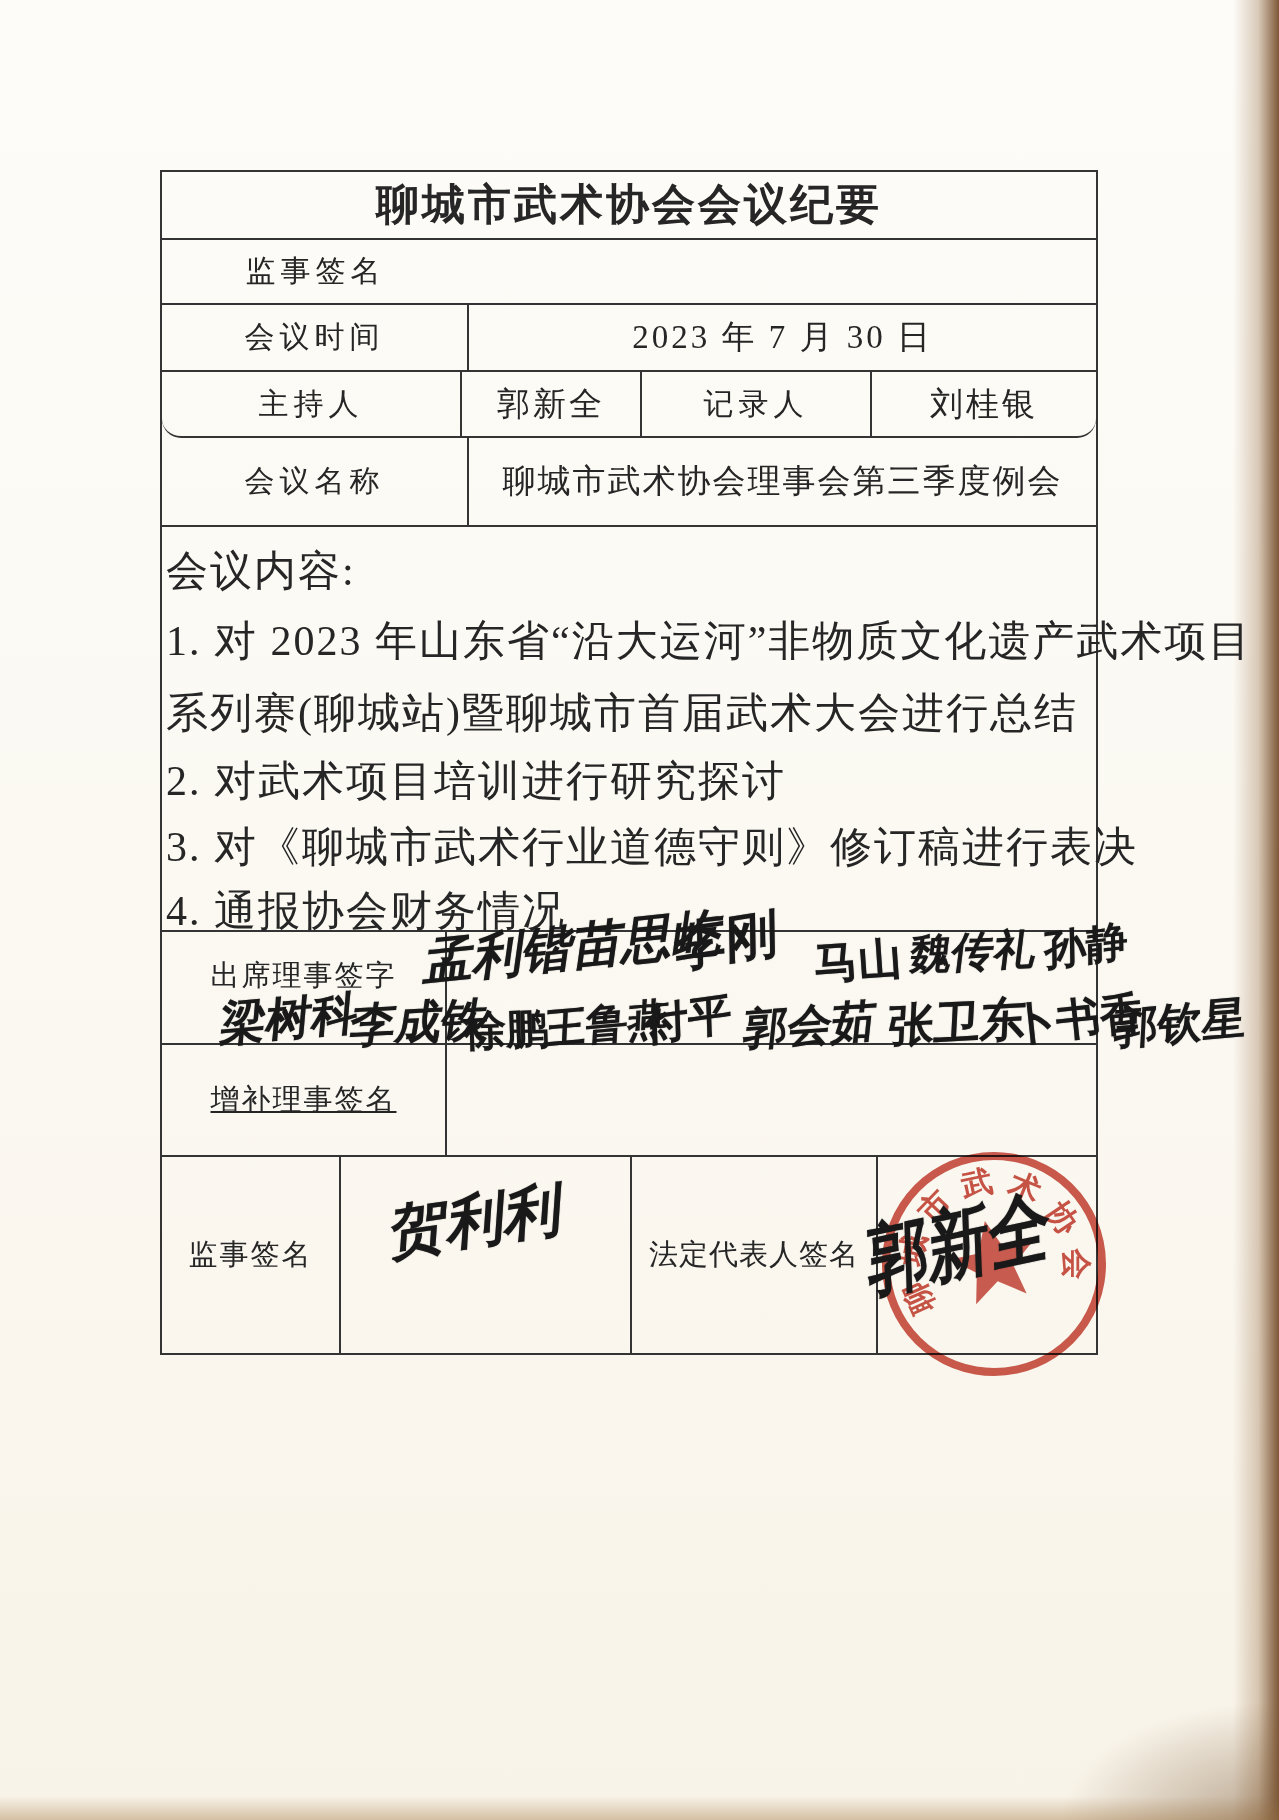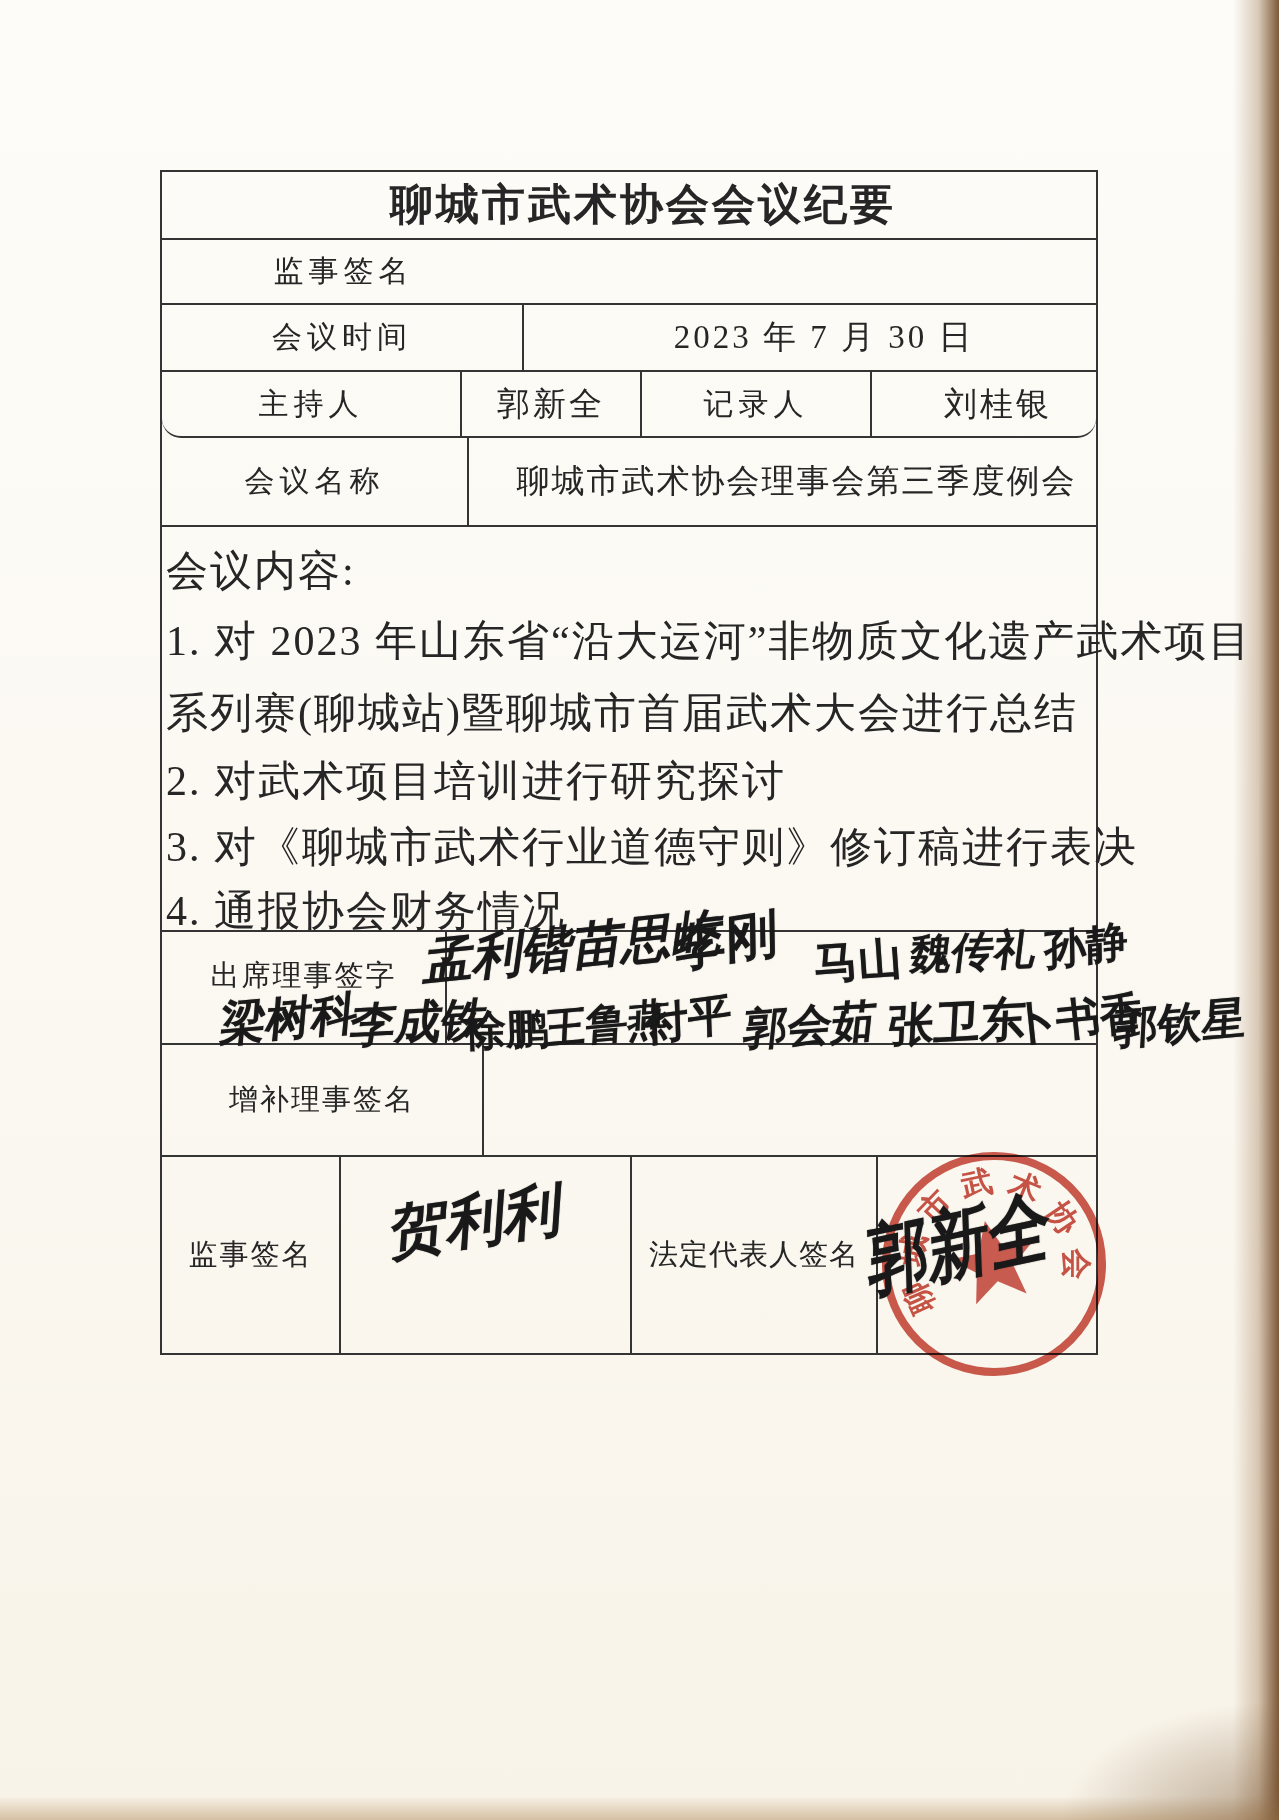--- a/index.html
+++ b/index.html
@@ -15,21 +15,21 @@
     background:linear-gradient(to bottom,rgba(170,130,80,0),rgba(170,130,80,.45));}
   .corner-shade{position:absolute;right:0;bottom:0;width:220px;height:120px;
     background:radial-gradient(ellipse at bottom right,rgba(120,85,50,.5),rgba(120,85,50,0) 70%);}
 
   .doc-table{position:absolute;left:160px;top:170px;width:938px;height:1185px;
     border:2px solid #343434;box-sizing:border-box;background:transparent;}
   .row{display:flex;box-sizing:border-box;border-bottom:2px solid #343434;position:relative;}
   .row:last-child{border-bottom:none;}
   .cell{box-sizing:border-box;border-right:2px solid #343434;display:flex;
     align-items:center;justify-content:center;}
-  .cell:last-child{border-right:none;margin-left:28px;}
+  .cell:last-child{border-right:none;}
   .grow{flex:1;}
 
   .title{font-family:"Liberation Sans","DejaVu Sans",sans-serif;font-weight:bold;
     font-size:43px;letter-spacing:3px;}
   .lbl{font-size:30px;letter-spacing:5px;white-space:nowrap;}
   .val{font-size:33px;letter-spacing:3px;white-space:nowrap;}
 
   .content-cell{position:relative;width:100%;}
   .cline{position:absolute;left:4px;font-size:42px;letter-spacing:2px;white-space:nowrap;}
 
@@ -59,21 +59,21 @@
     </div>
   </div>
 
   <div class="row" style="height:65px;">
     <div class="cell" style="width:307px;">
       <span class="lbl">监事签名</span>
     </div>
   </div>
 
   <div class="row" style="height:67px;">
-    <div class="cell" style="width:362px;">
+    <div class="cell" style="width:307px;">
       <span class="lbl">会议时间</span>
     </div>
     <div class="cell grow">
       <span class="val">2023 年 7 月 30 日</span>
     </div>
   </div>
 
   <div class="row" style="height:66px;border-radius:19px;">
     <div class="cell" style="width:300px;">
       <span class="lbl">主持人</span>
@@ -110,21 +110,21 @@
   </div>
 
   <div class="row" style="height:113px;">
     <div class="cell toplabel" style="width:285px;">
       <span class="lbl" style="font-size:29px;letter-spacing:2px;">出席理事签字</span>
     </div>
     <div class="cell grow"></div>
   </div>
 
   <div class="row" style="height:112px;">
-    <div class="cell" style="width:322px;">
+    <div class="cell" style="width:285px;text-decoration:underline;">
       <span class="lbl" style="font-size:29px;letter-spacing:2px;">增补理事签名</span>
     </div>
     <div class="cell grow"></div>
   </div>
 
   <div class="row grow" style="height:198px;">
     <div class="cell" style="width:179px;">
       <span class="lbl" style="font-size:29px;letter-spacing:2px;">监事签名</span>
     </div>
     <div class="cell" style="width:291px;"></div>

